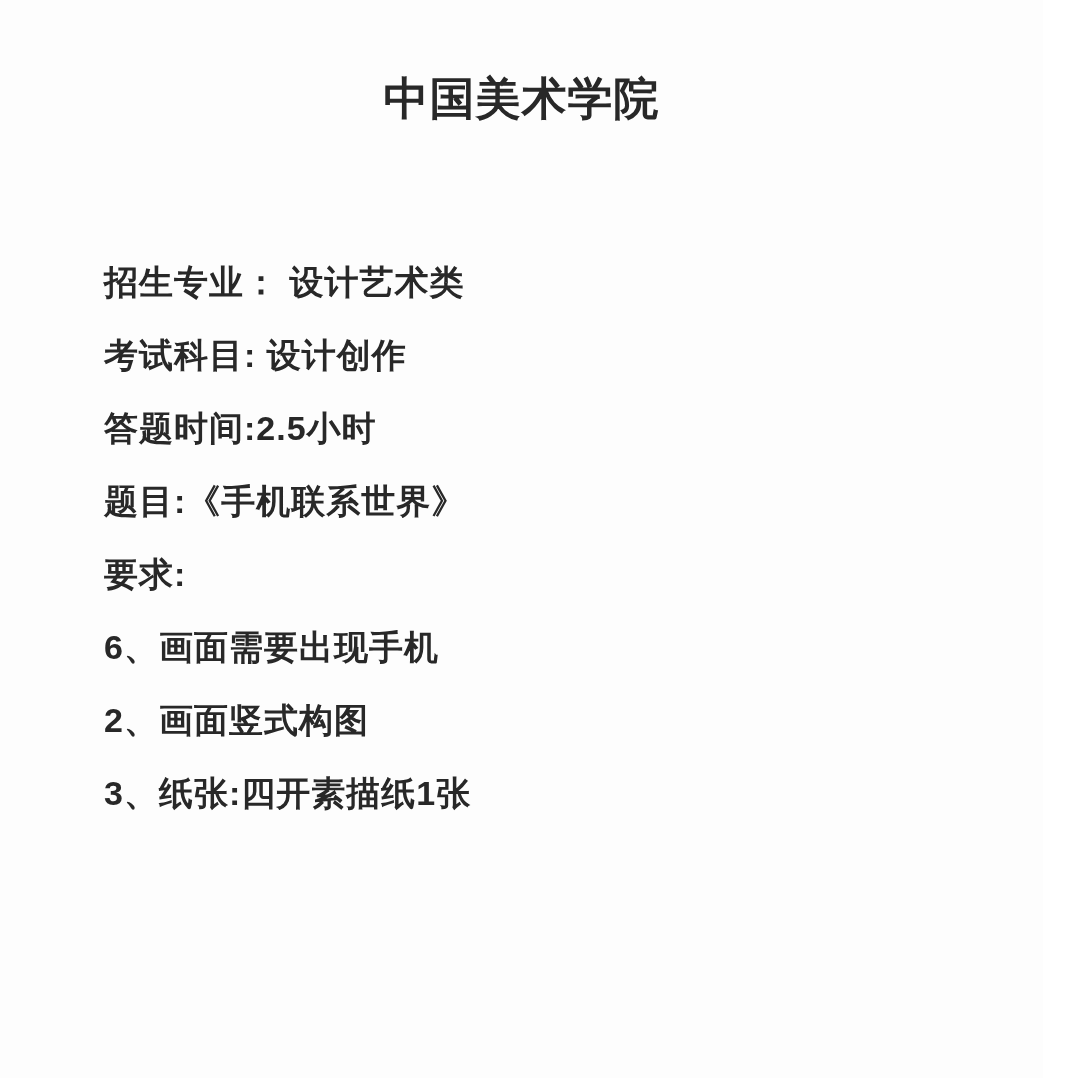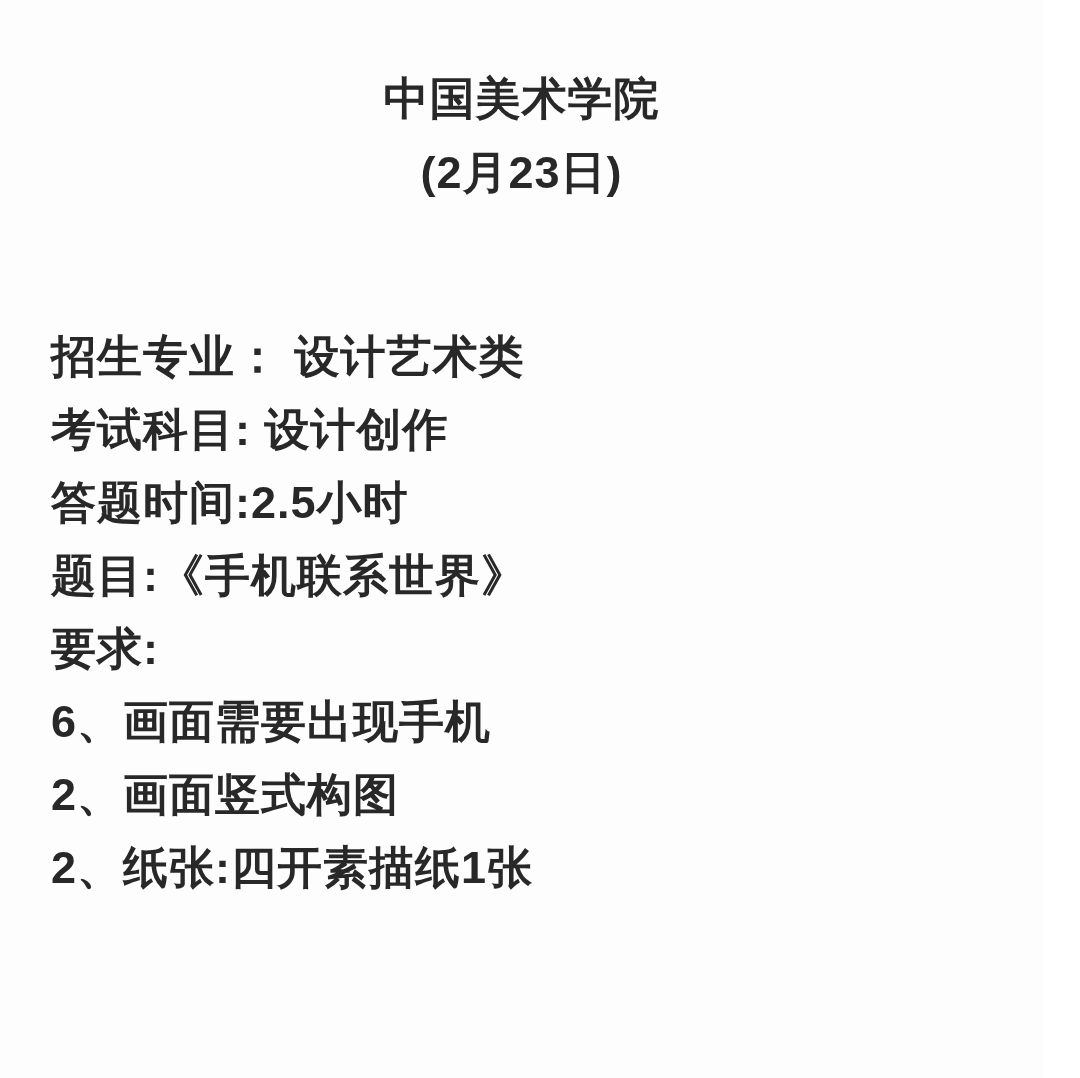--- a/index.html
+++ b/index.html
@@ -18,45 +18,44 @@
   }
   .doc-header {
     padding-top: 62px;
     text-align: center;
     font-size: 45px;
     line-height: 74px;
     letter-spacing: 1px;
   }
   .doc-body {
     margin-top: 110px;
-    padding-left: 51px;
+    padding-left: 104px;
     padding-right: 60px;
-    font-size: 45px;
+    font-size: 34px;
     line-height: 73px;
     letter-spacing: 1px;
     text-align: left;
   }
   .line {
     white-space: pre;
   }
 </style>
 </head>
 <body>
 
 <div class="page">
 
   <header class="doc-header">
     <div class="line">中国美术学院</div>
-    <div class="line">(2月23日)</div>
   </header>
 
   <main class="doc-body">
     <div class="line">招生专业： 设计艺术类</div>
     <div class="line">考试科目: 设计创作</div>
     <div class="line">答题时间:2.5小时</div>
     <div class="line">题目:《手机联系世界》</div>
     <div class="line">要求:</div>
     <div class="line">6、画面需要出现手机</div>
     <div class="line">2、画面竖式构图</div>
-    <div class="line">2、纸张:四开素描纸1张</div>
+    <div class="line">3、纸张:四开素描纸1张</div>
   </main>
 
 </div>
 
 </body></html>

